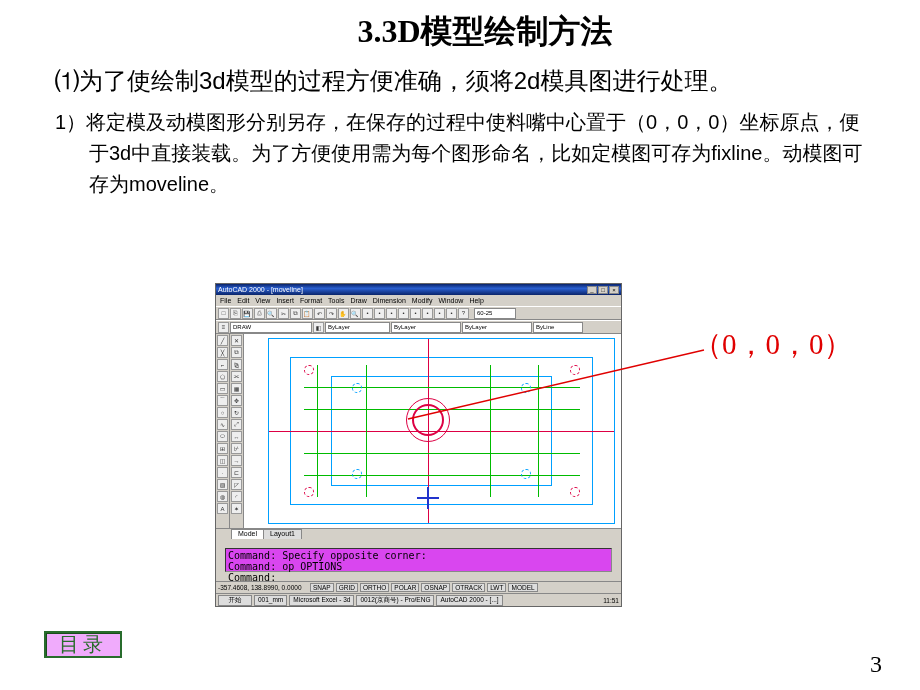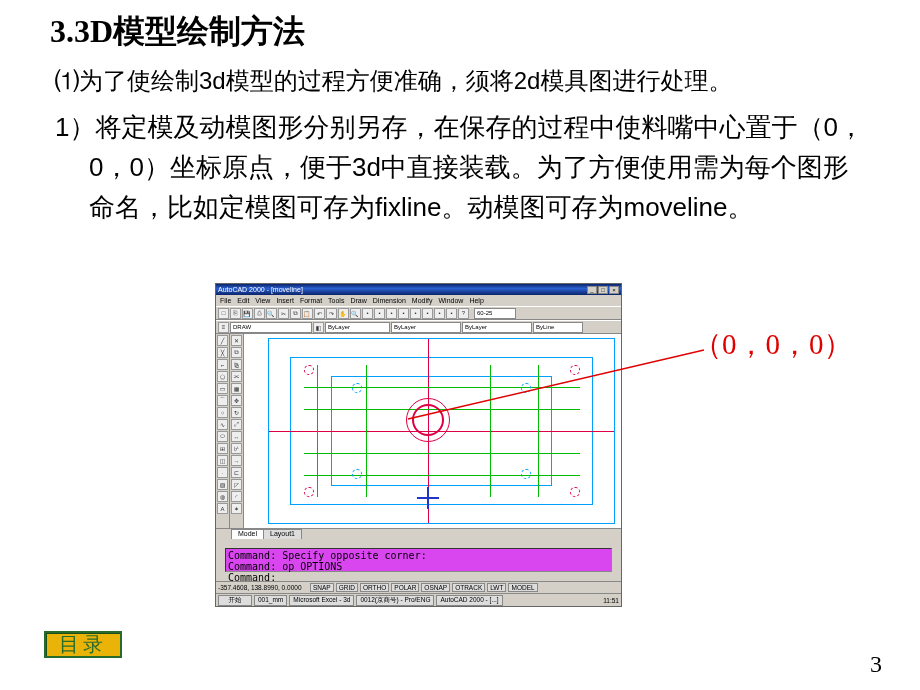--- a/index.html
+++ b/index.html
@@ -9,31 +9,32 @@
     height: 690px;
     background: #fff;
     position: relative;
     overflow: hidden;
   }
   .title {
     font-size: 32px;
     font-family: "Times New Roman", "SimSun", serif;
     color: #000;
     padding: 10px 0 8px 50px;
+    text-align: center;
   }
   .para1 {
     font-size: 24px;
     color: #000;
     padding: 2px 60px 4px 55px;
     line-height: 1.45;
     text-indent: -18px;
     margin-left: 18px;
   }
   .para2 {
-    font-size: 26px;
+    font-size: 20px;
     color: #000;
     padding: 4px 55px 0 55px;
     line-height: 1.55;
     text-indent: -34px;
     margin-left: 34px;
   }
   .img-wrap {
     position: absolute;
     left: 215px;
     top: 283px;
@@ -168,21 +169,21 @@
     position: absolute;
     pointer-events: none;
   }
   .toc-btn {
     position: absolute;
     left: 44px;
     bottom: 32px;
     width: 78px;
     height: 27px;
     border: 2px solid #286c2c;
-    background: #eab308;
+    background: #f0abfc;
     color: #286c2c;
     font-size: 20px;
     font-family: "KaiTi","SimSun",serif;
     display: flex;
     align-items: center;
     justify-content: center;
     letter-spacing: 4px;
     box-shadow: 1px 1px 0 #1a4c1c inset;
   }
   .pagenum {

